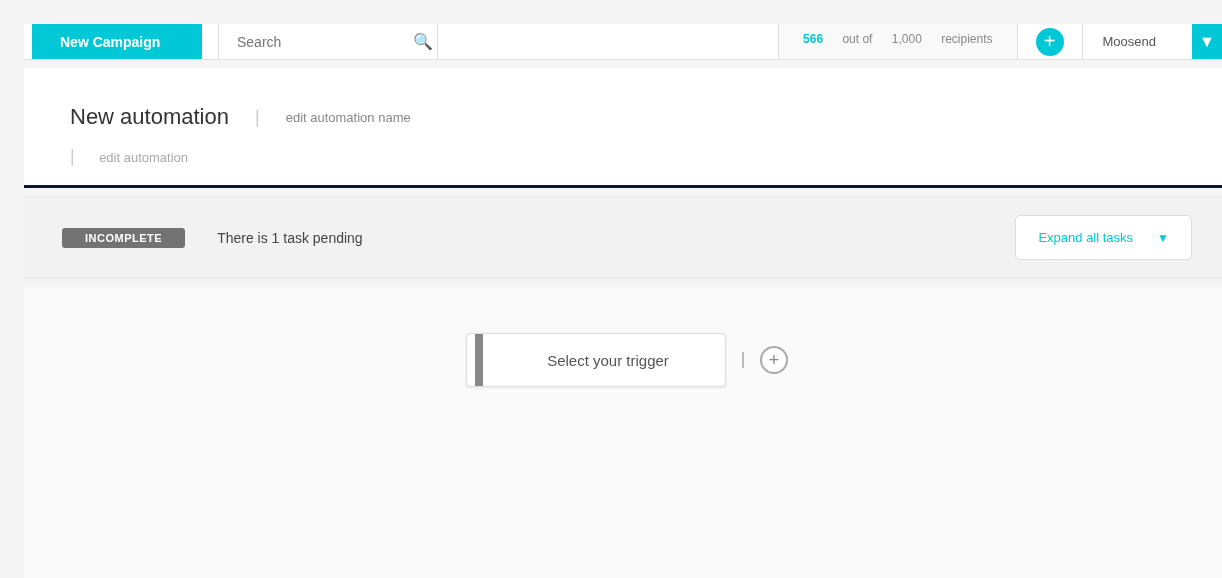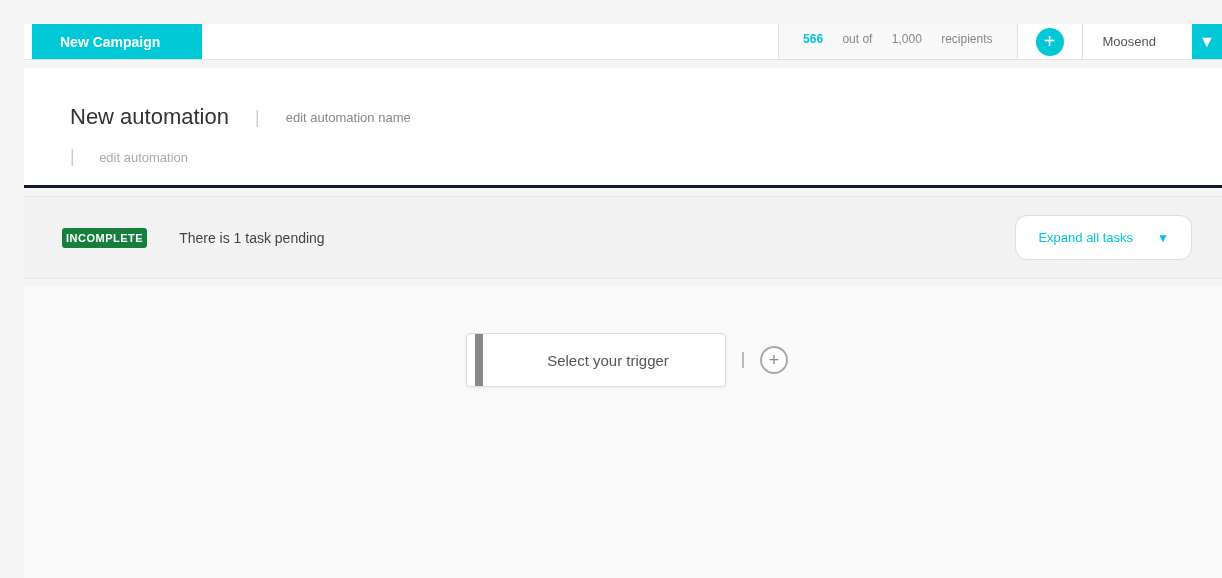--- a/index.html
+++ b/index.html
@@ -130,39 +130,39 @@
     .status-bar {
       background: #f2f2f2;
       border-top: 1px solid #e8e8e8;
       border-bottom: 1px solid #e8e8e8;
       display: flex;
       align-items: center;
       padding: 10px 30px;
       gap: 16px;
     }
     .incomplete-badge {
-      background: #15803d;
+      background: #737373;
       color: #fff;
       font-size: 11px;
       font-weight: bold;
-      padding: 4px 4px;
+      padding: 4px 23px;
       border-radius: 3px;
       letter-spacing: 0.5px;
     }
     .task-pending-text {
       font-size: 14px;
       color: #444;
     }
     .status-bar-spacer { flex: 1; }
     .expand-all-btn {
       display: flex;
       align-items: center;
       background: #fff;
       border: 1px solid #ddd;
-      border-radius: 12px;
+      border-radius: 5px;
       padding: 6px 14px;
       font-size: 13px;
       color: #00c8d7;
       cursor: pointer;
       gap: 8px;
     }
     .expand-all-btn .chevron-icon {
       color: #00c8d7;
       font-size: 12px;
     }
@@ -231,20 +231,24 @@
       color: #888;
       cursor: pointer;
     }
   </style>
 </head>
 <body>
 
 <div class="topbar">
   <div class="topbar-new-campaign">
     <span>New Campaign</span>
+  </div>
+  <div class="topbar-search">
+    <input type="text" placeholder="Search" style="">
+    <span class="search-icon">🔍</span>
   </div>
   <div class="topbar-spacer"></div>
   <div class="topbar-recipients">
     <span class="count">566</span>
     &nbsp;<span>out of</span>&nbsp;
     <span>1,000</span>&nbsp;
     <span>recipients</span>
   </div>
   <button class="topbar-add-btn">
     <span>+</span>

